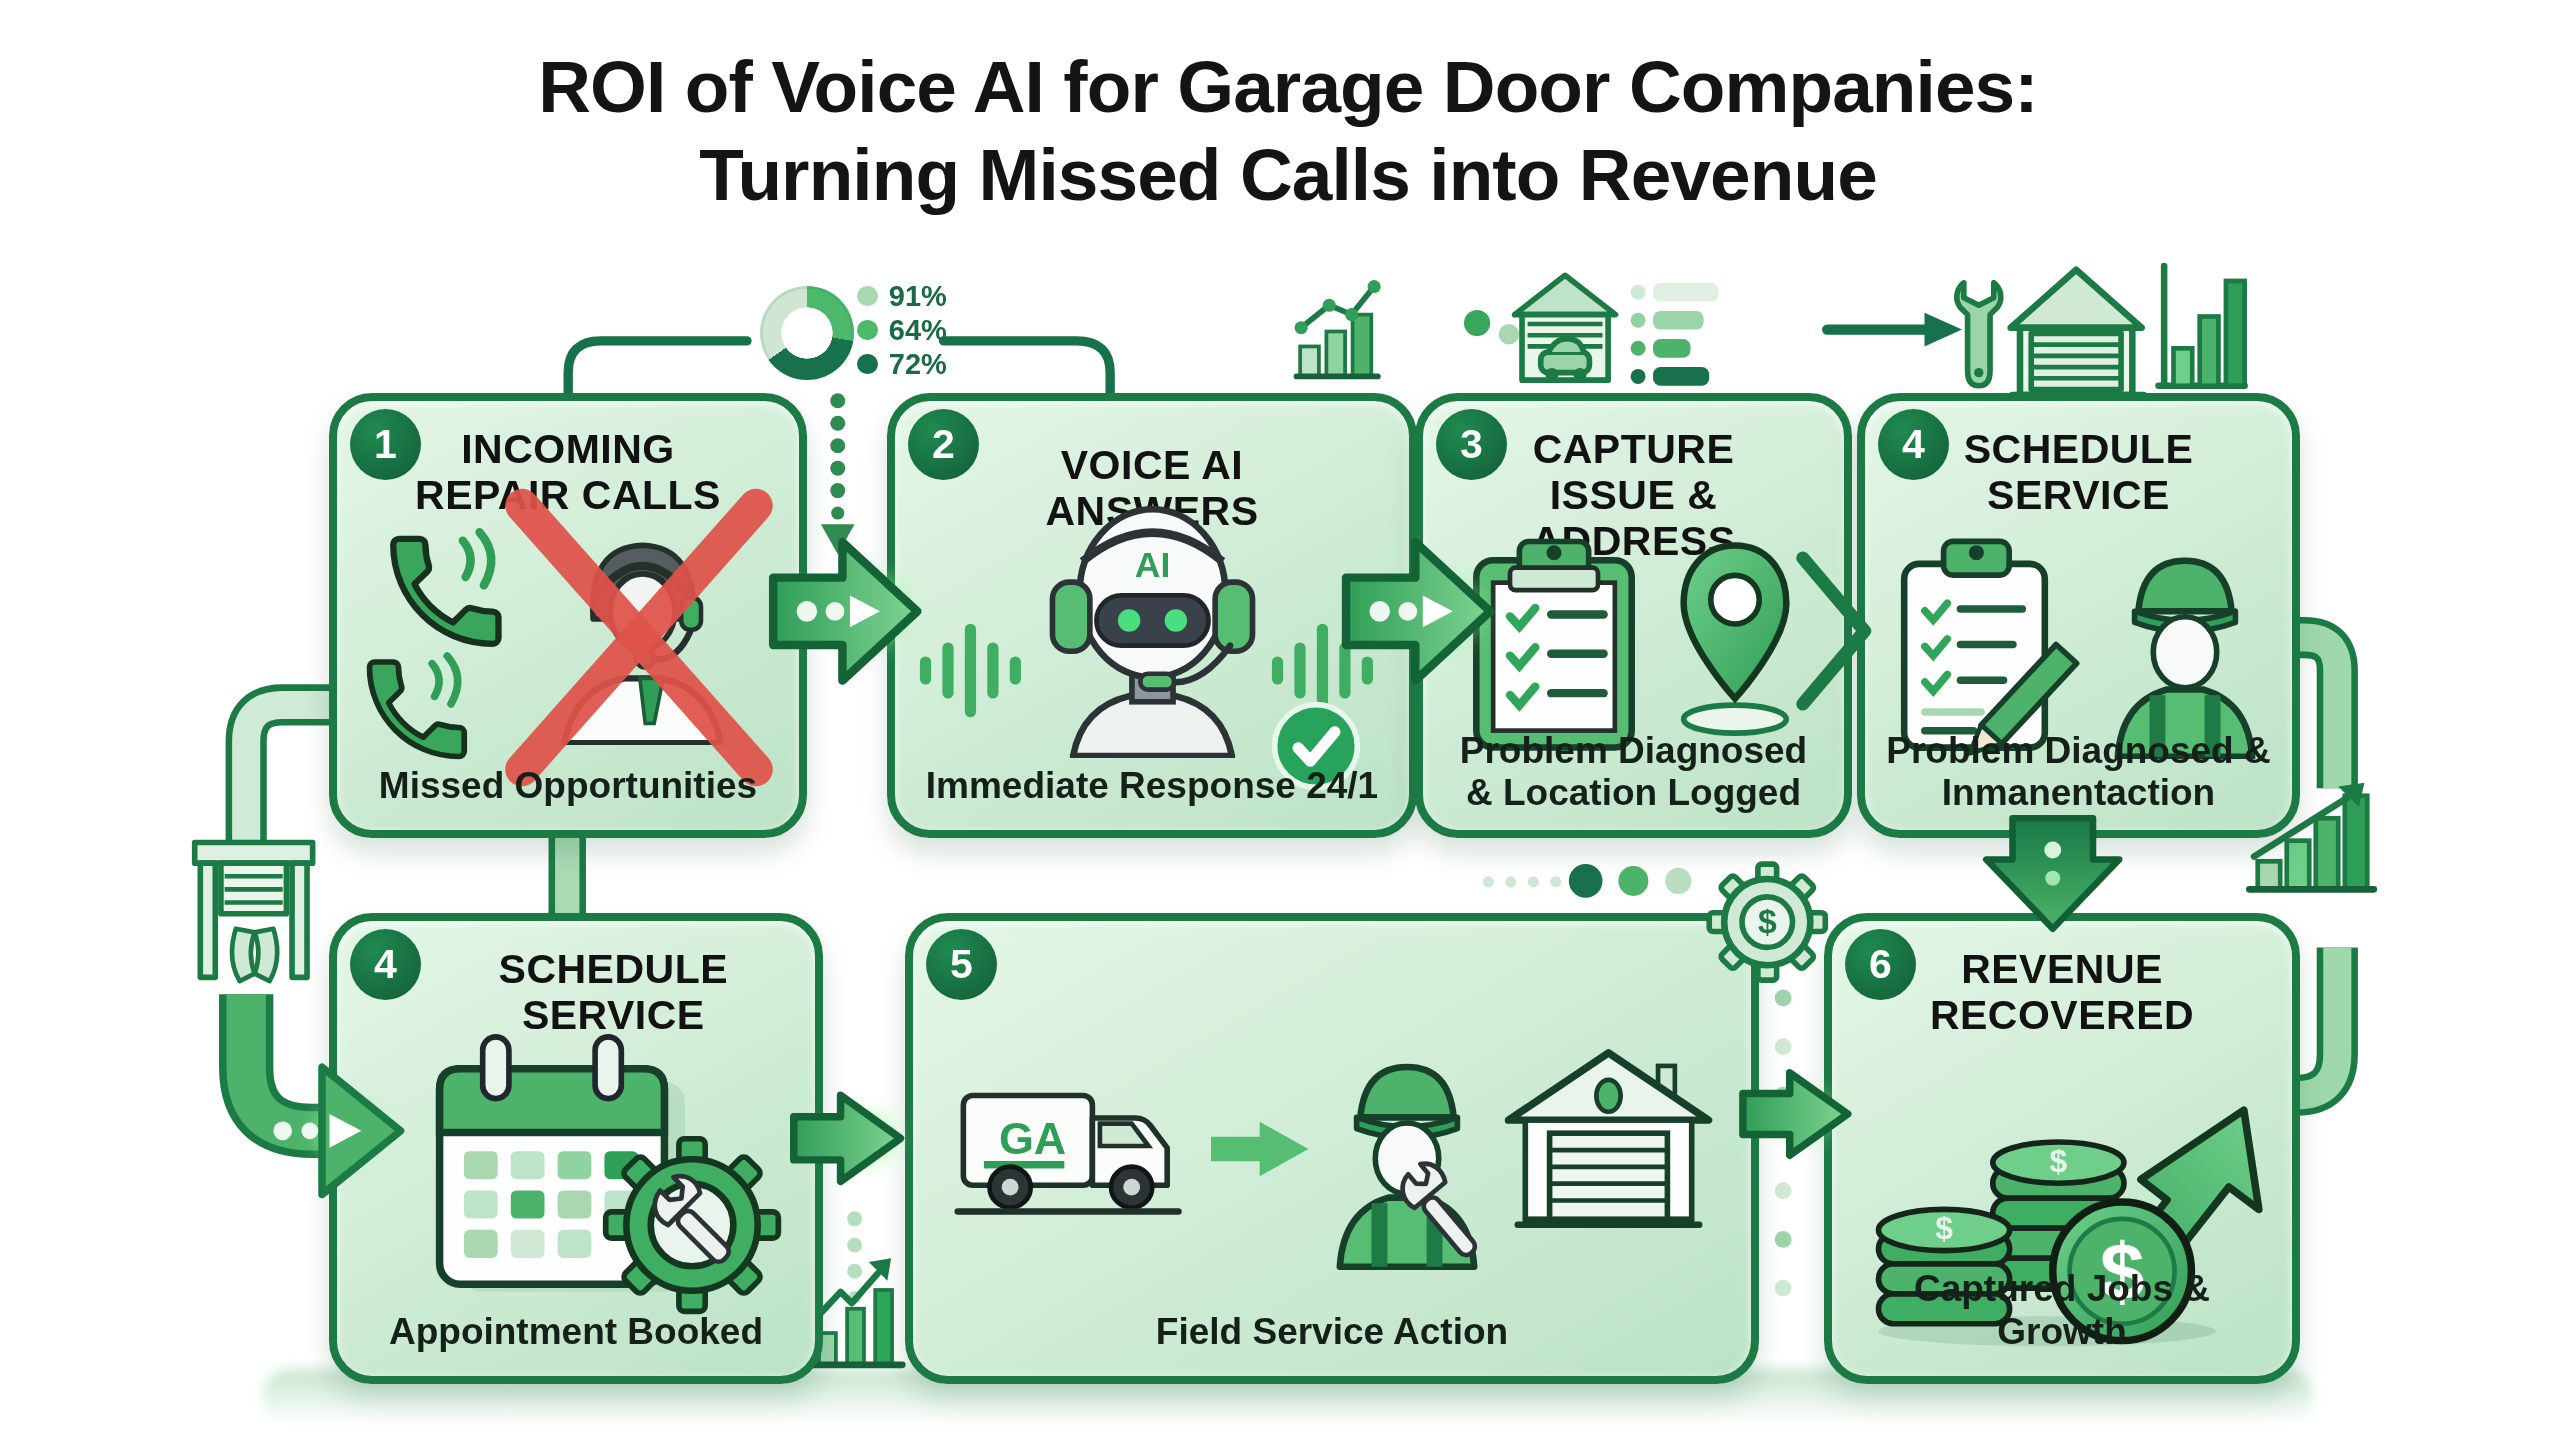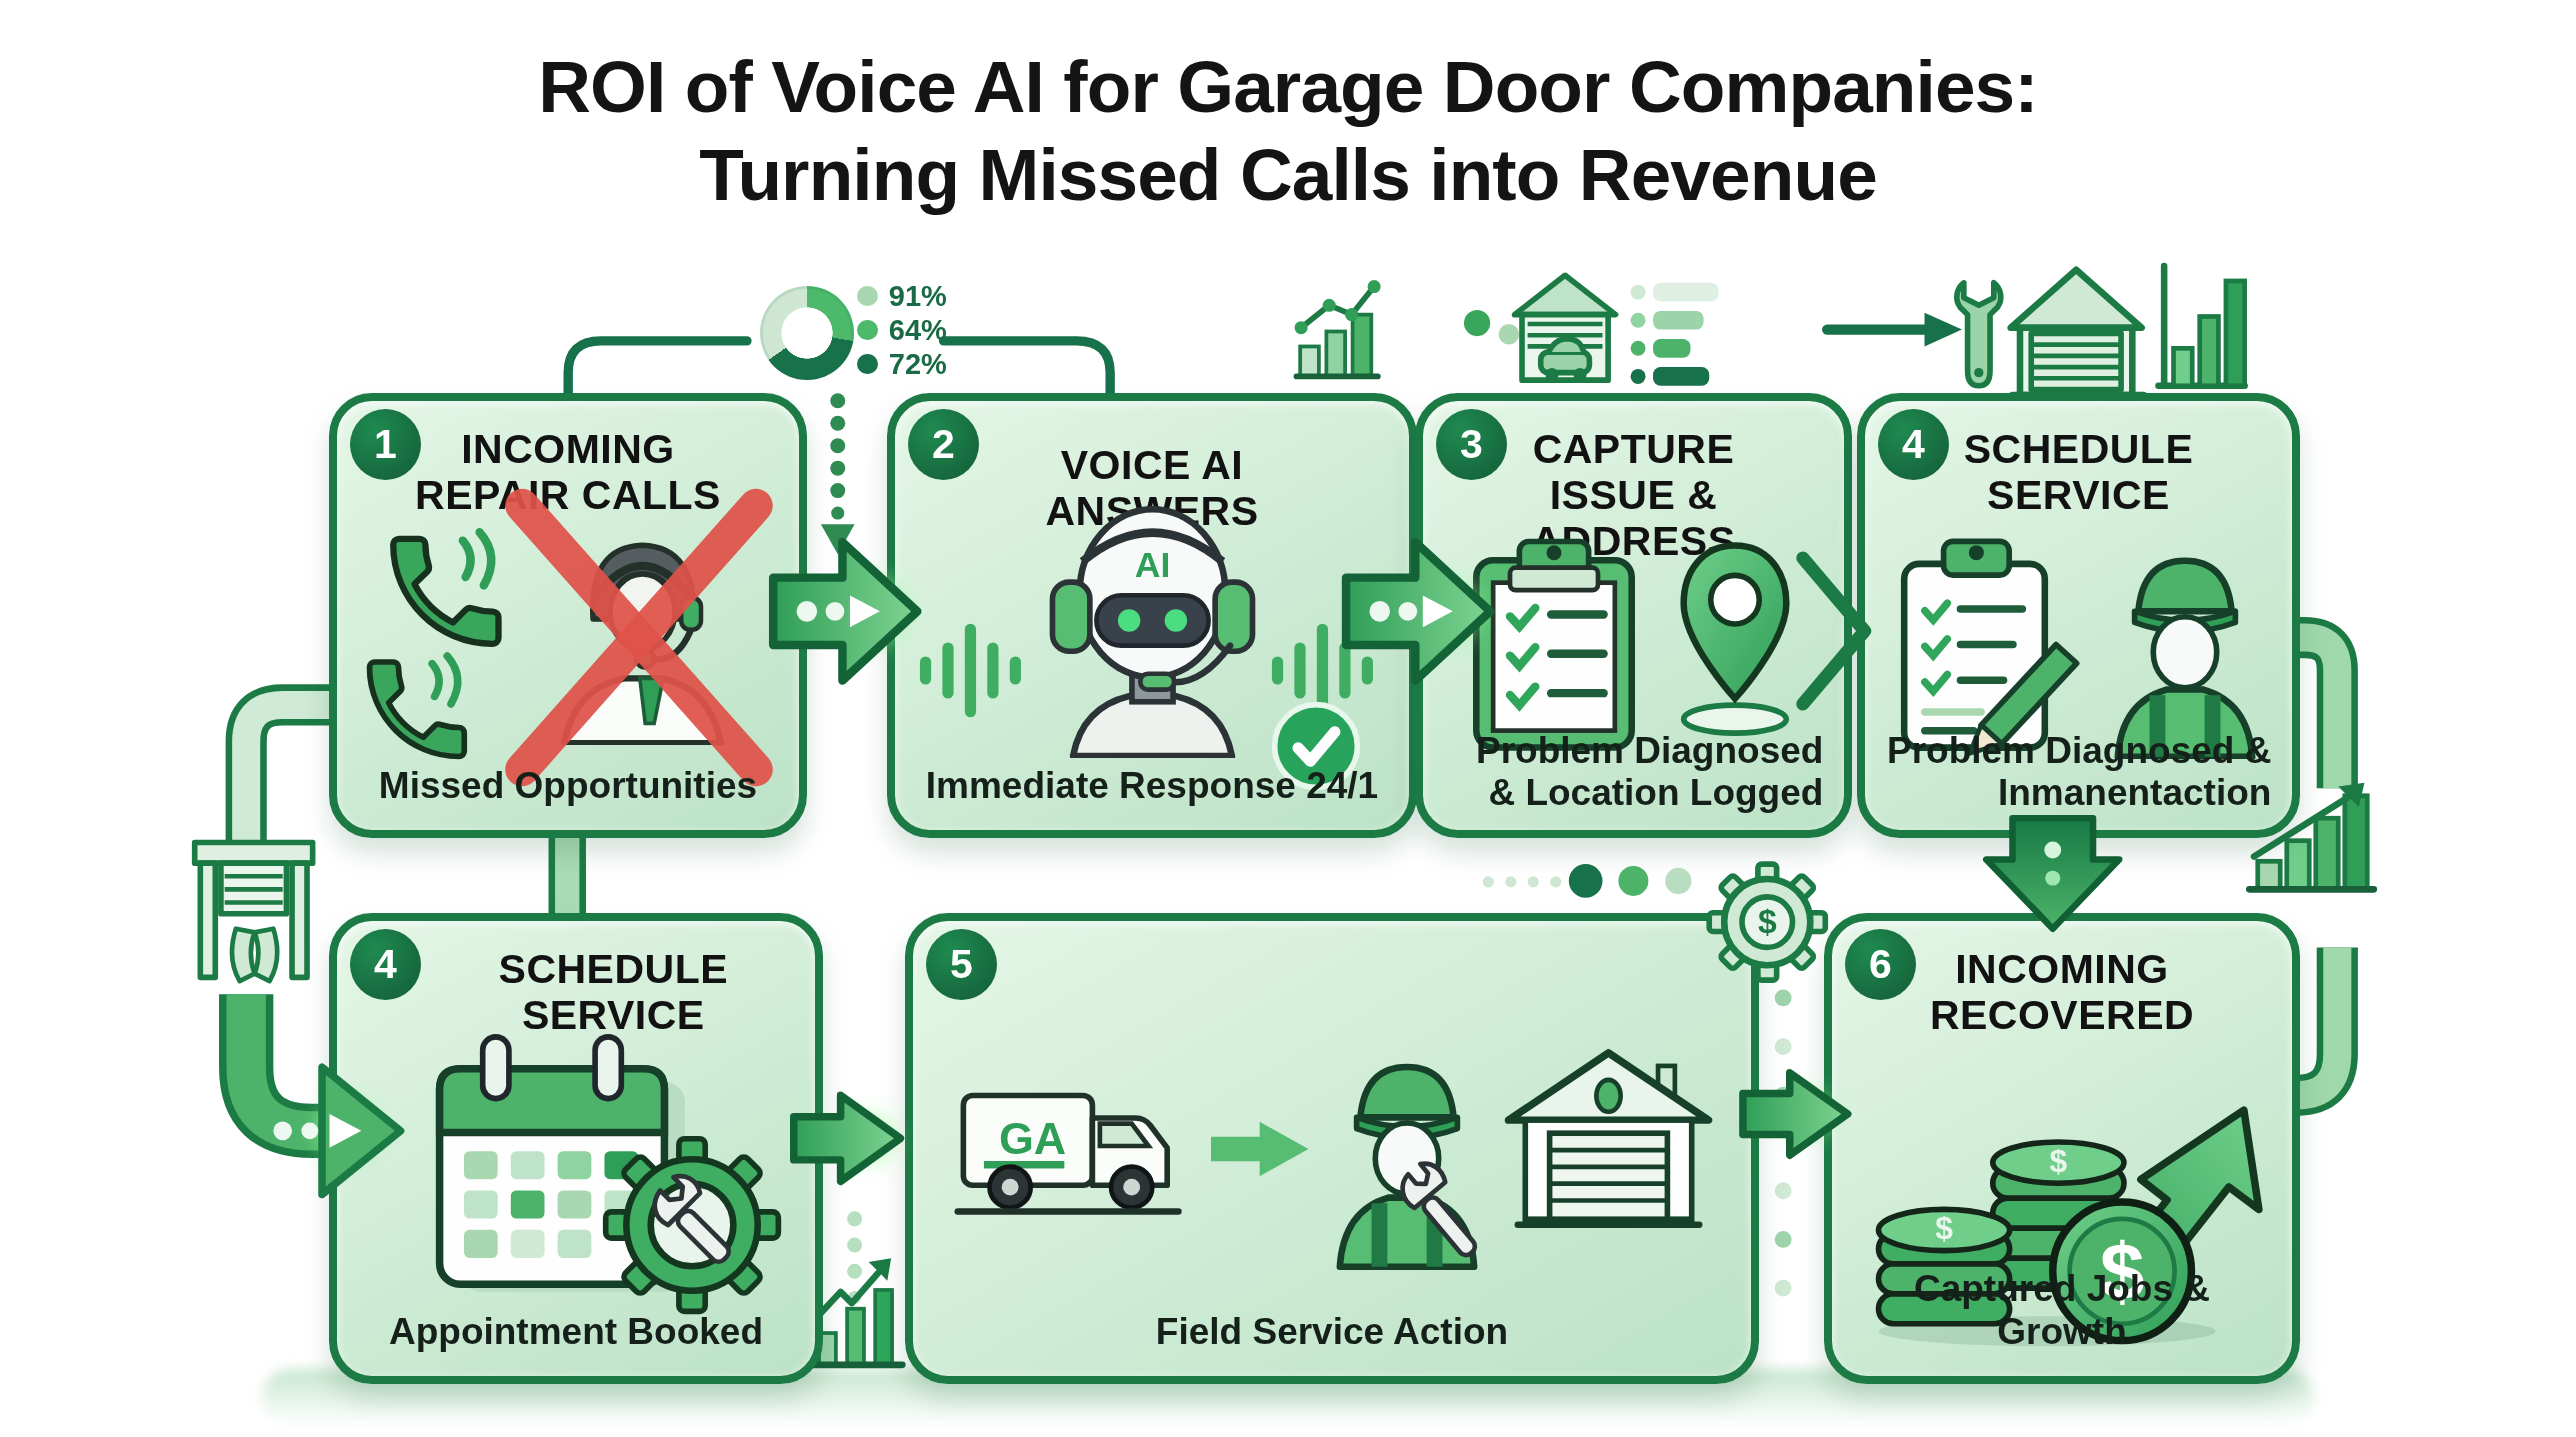--- a/index.html
+++ b/index.html
@@ -28,21 +28,21 @@
   .box{position:absolute;border:8.4px solid #1c7a45;border-radius:43px;
     background:linear-gradient(150deg,#e4f6e7 0%,#cdebd4 55%,#bce2c6 100%);
     box-shadow:0 15px 26px rgba(27,94,58,.18), inset 0 2.8px 9.4px rgba(255,255,255,.75);}
   .badge{position:absolute;top:7.5px;left:13px;width:71px;height:71px;border-radius:50%;
     background:radial-gradient(circle at 35% 30%,#1f8a50,#135c36);
     color:#fff;font-weight:bold;font-size:41px;line-height:71px;text-align:center;}
   .box-title{position:absolute;top:26px;left:0;right:0;margin:0 auto;text-align:center;
     font-weight:bold;font-size:41px;line-height:1.12;color:#121212;letter-spacing:0.5px;}
   .caption{position:absolute;bottom:22.5px;left:20.6px;right:20.6px;text-align:center;
     font-weight:bold;font-size:37px;line-height:1.15;color:#142019;}
-  .cap2{bottom:15px;font-size:37px;text-align:right;}
+  .cap2{bottom:15px;font-size:37px;}
 
   .ground-band{position:absolute;left:262px;right:262px;top:1369px;height:56px;border-radius:37px;
     background:linear-gradient(to bottom,rgba(142,205,160,.5),rgba(142,205,160,0));filter:blur(5.6px);}
 </style>
 </head>
 <body>
 
 <div id="canvas">
 
   <svg class="abs" width="2576" height="1438" viewBox="0 0 2752 1536" style="left:0;top:0;z-index:1;">
@@ -402,21 +402,21 @@
       <ellipse cx="115" cy="54" rx="13" ry="17" fill="#4db36a" stroke="#17402a" stroke-width="5"></ellipse>
       <rect x="52" y="94" width="126" height="92" fill="#eef6ef" stroke="#17402a" stroke-width="6"></rect>
       <path d="M 52 112 H 178 M 52 130 H 178 M 52 148 H 178 M 52 166 H 178" stroke="#17402a" stroke-width="5"></path>
       <path d="M 18 192 H 212" stroke="#17402a" stroke-width="7" stroke-linecap="round"></path>
     </svg>
     <div class="caption">Field Service Action</div>
   </div>
 
   <div class="box" style="left:1824px;top:913px;width:460px;height:455px;z-index:2;">
     <div class="badge">6</div>
-    <div class="box-title" style="max-width:281px;">INCOMING RECOVERED</div>
+    <div class="box-title" style="max-width:281px;">REVENUE RECOVERED</div>
     <svg class="abs" style="left:9.4px;top:101px;" width="431" height="328" viewBox="0 0 460 350">
       <defs>
         <linearGradient id="coinz" x1="0" y1="0" x2="1" y2="1">
           <stop offset="0" stop-color="#6fcf8a"></stop>
             <stop offset="1" stop-color="#2f9e57"></stop>
         </linearGradient>
         <linearGradient id="arrz" x1="0" y1="1" x2="1" y2="0">
           <stop offset="0" stop-color="#2f9e57"></stop>
             <stop offset="1" stop-color="#6fcf8a"></stop>
         </linearGradient>

